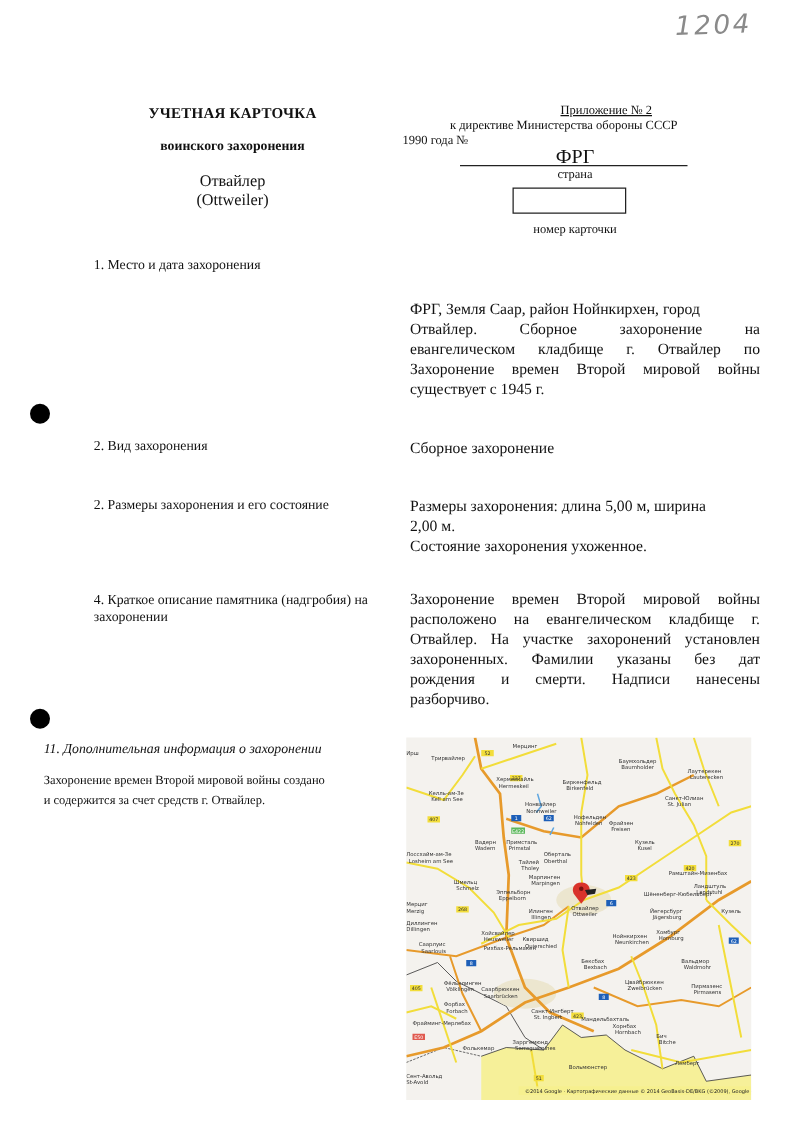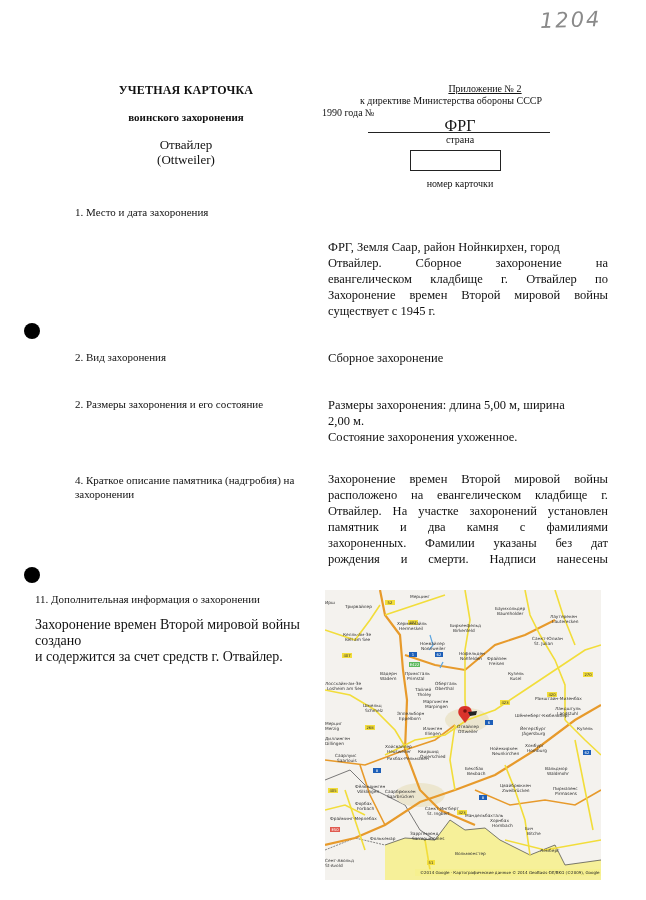--- a/index.html
+++ b/index.html
@@ -22,22 +22,22 @@
   .appendix .ln3 { display: block; text-align: left; padding-left: 2px; }
   .country { left: 370px; top: 117px; width: 180px; text-align: center; font-size: 16px; }
   .country-line { left: 368px; top: 132px; width: 182px; height: 0; border-top: 1px solid #222; }
   .country-cap { left: 370px; top: 134px; width: 180px; text-align: center; font-size: 10px; }
   .card-box { left: 410px; top: 150px; width: 89px; height: 19px; border: 1px solid #222; background: #fff; }
   .card-cap { left: 370px; top: 178px; width: 180px; text-align: center; font-size: 10px; }
   .label { left: 35px; font-size: 11px; line-height: 14px; width: 250px; margin-left: 40px; }
   .value { left: 328px; width: 280px; font-size: 12.5px; line-height: 16px; text-align: justify; }
   .value .line { display: block; }
   .dot { left: 24px; width: 16px; height: 16px; border-radius: 50%; background: #000; }
-  .label-11 { left: 35px; top: 593px; font-size: 11px; width: 280px; }
-  .info-11 { left: 35px; top: 617px; font-size: 14px; line-height: 16px; width: 290px; }
+  .label-11 { left: 35px; top: 593px; font-size: 11px; width: 280px; font-style: italic; }
+  .info-11 { left: 35px; top: 617px; font-size: 10px; line-height: 16px; width: 290px; }
 
   .map {
     left: 325px; top: 590px; width: 276px; height: 290px; background: #f4f2ee; overflow: hidden;
   }
   .map svg { display: block; }
   .map .lbl { font-family: "DejaVu Sans", sans-serif; font-size: 4.3px; fill: #333; }
   .map .copyright { font-family: "DejaVu Sans", sans-serif; font-size: 4px; fill: #222; }
 </style>
 </head>
 <body>
@@ -87,23 +87,23 @@
 </div>
 
 <div class="abs label" style="top:473px;">
   <div>4. Краткое описание памятника (надгробия) на</div>
   <div>захоронении</div>
 </div>
 <div class="abs value" style="top:471px;">
   <span class="line" style="text-align-last:justify;">Захоронение времен Второй мировой войны</span>
   <span class="line" style="text-align-last:justify;">расположено на евангелическом кладбище г.</span>
   <span class="line" style="text-align-last:justify;">Отвайлер. На участке захоронений установлен</span>
-  <span class="line" style="text-align-last:justify;">памятник и два камня с фамилиями</span>
   <span class="line" style="text-align-last:justify;">захороненных. Фамилии указаны без дат</span>
   <span class="line" style="text-align-last:justify;">рождения и смерти. Надписи нанесены</span>
+  <span class="line">разборчиво.</span>
 </div>
 
 <div class="abs dot" style="top:567px;"></div>
 
 <div class="abs label-11">11. Дополнительная информация о захоронении</div>
 <div class="abs info-11">
   <div>Захоронение времен Второй мировой войны создано</div>
   <div>и содержится за счет средств г. Отвайлер.</div>
 </div>
 

